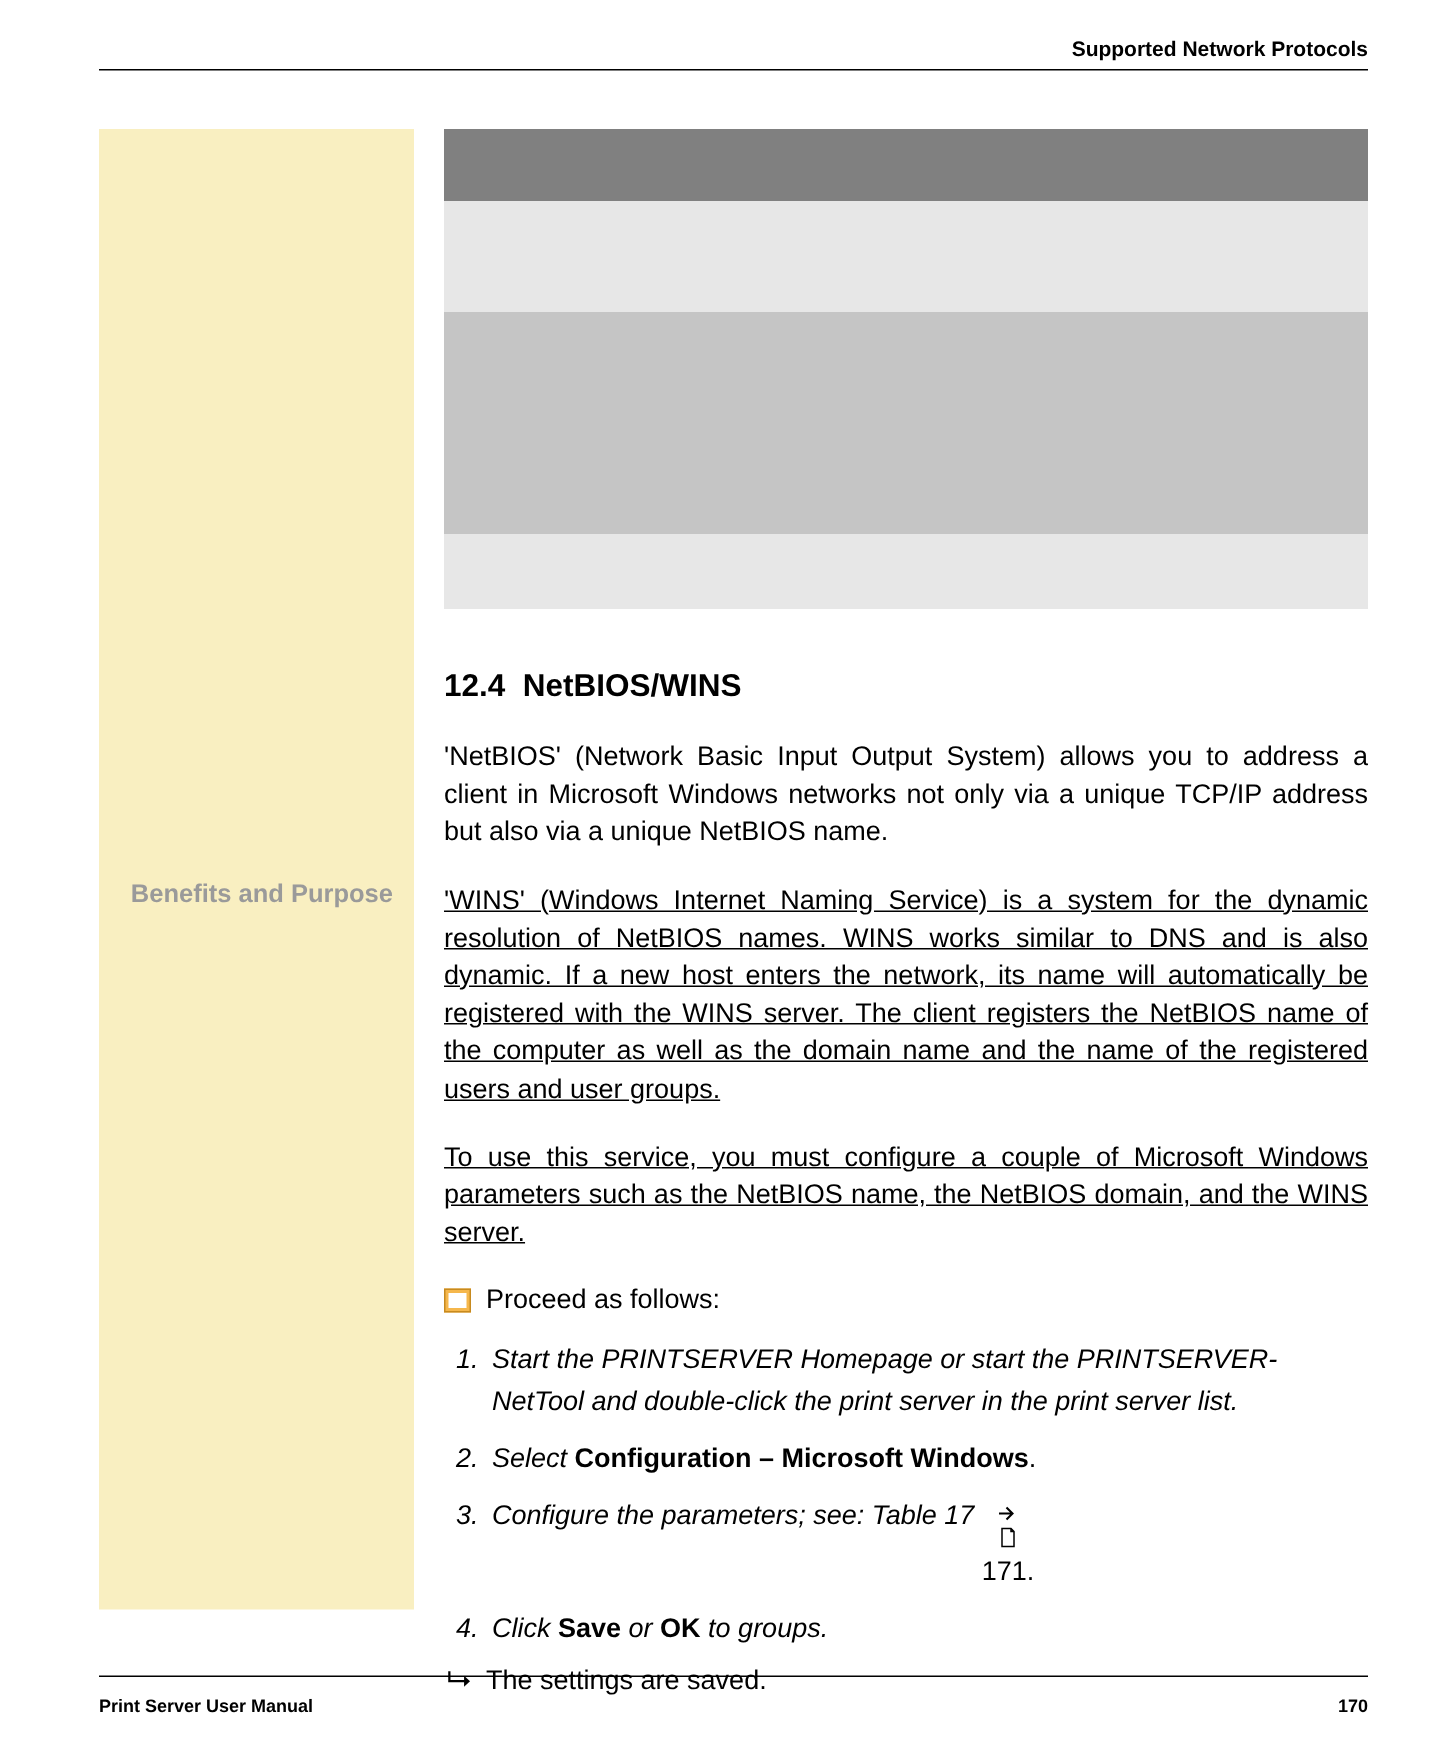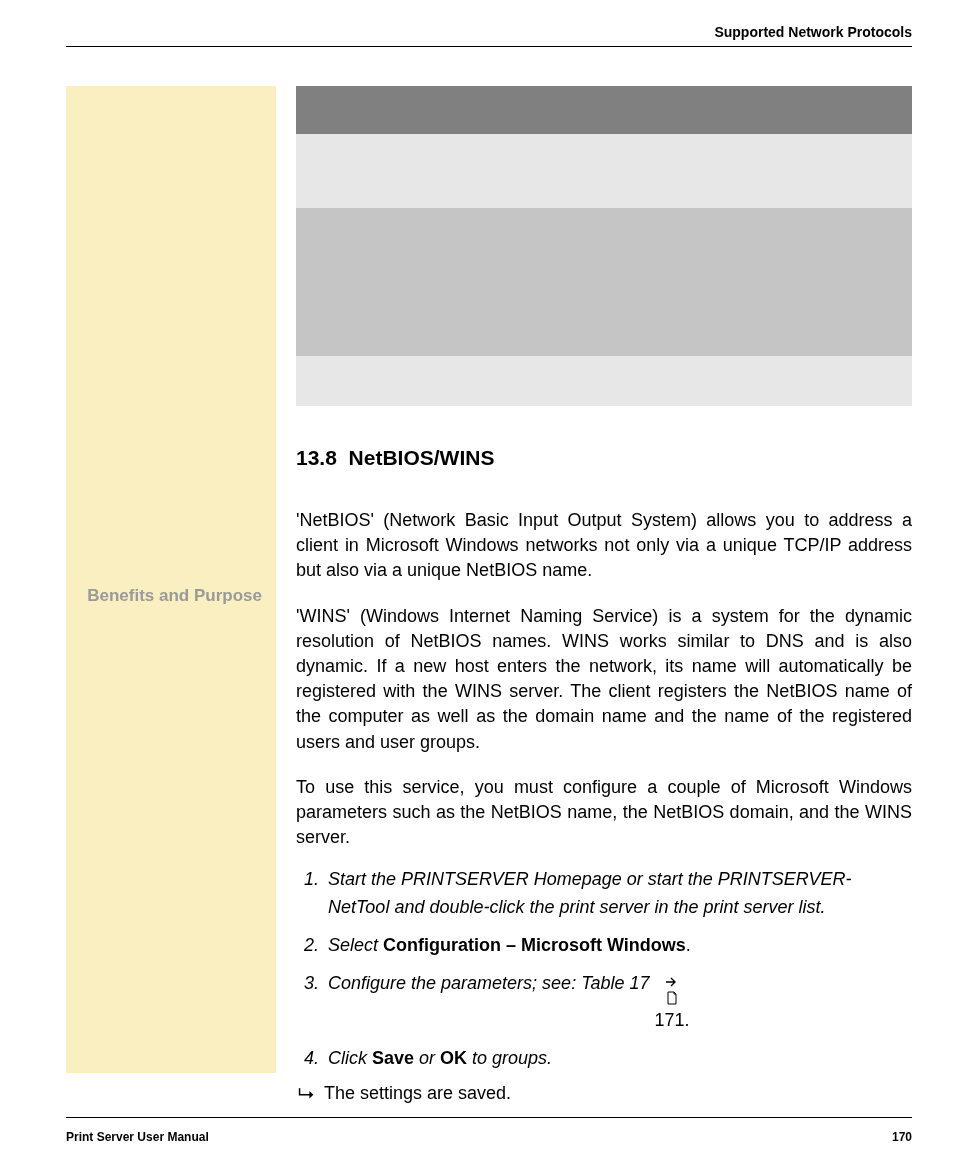--- a/index.html
+++ b/index.html
@@ -10,22 +10,22 @@
   .sidebar { position: absolute; top: 86px; left: 66px; width: 210px; height: 987px; background: #f9efc1; }
   .margin-label { position: absolute; left: 80px; width: 182px; top: 583px; text-align: right; font-weight: 700; font-size: 17px; color: #9a9a9a; line-height: 1.55; }
   .content { position: absolute; top: 86px; left: 296px; right: 42px; }
   .bars { width: 100%; }
   .bar { width: 100%; }
   .bar1 { height: 48px; background: #808080; }
   .bar2 { height: 74px; background: #e7e7e7; }
   .bar3 { height: 148px; background: #c5c5c5; }
   .bar4 { height: 50px; background: #e7e7e7; }
   .section-title { margin-top: 40px; font-weight: 700; font-size: 21px; }
-  .para { margin-top: 38px; font-size: 18px; line-height: 1.4; text-align: justify; }
-  .para2 { margin-top: 20px; }
+  .para { margin-top: 22px; font-size: 18px; line-height: 1.4; text-align: justify; }
+  .para2 { margin-top: 20px; text-decoration: underline; }
   .proceed-row { margin-top: 22px; display: flex; align-items: center; gap: 10px; font-size: 18px; }
   .proceed-icon { width: 18px; height: 16px; background: #f5b74c; border: 1px solid #c78a1f; position: relative; flex-shrink: 0; }
   .proceed-icon::before { content: ""; position: absolute; left: 2px; top: 2px; right: 2px; bottom: 2px; background: #fff; }
   .steps { margin-top: 16px; padding-left: 28px; font-size: 18px; line-height: 1.55; font-style: italic; }
   .steps li { margin-bottom: 10px; padding-left: 4px; }
   .steps .upright { font-style: normal; }
   .steps .bold { font-weight: 700; font-style: normal; }
   .ref-icon { display: inline-flex; align-items: center; gap: 2px; font-style: normal; flex-direction: column; }
   .ref-icon svg { vertical-align: -2px; }
   .result-row { display: flex; gap: 10px; font-size: 18px; margin-top: 2px; padding-left: 2px; }
@@ -48,30 +48,34 @@
   <div class="content">
 
     <div class="bars">
       <div class="bar bar1"></div>
       <div class="bar bar2"></div>
       <div class="bar bar3"></div>
       <div class="bar bar4"></div>
     </div>
 
     <h2 class="section-title">
-      <span>13.8</span>&nbsp;
+      <span>12.4</span>&nbsp;
       <span>NetBIOS/WINS</span>
     </h2>
 
     <p class="para">'NetBIOS' (Network Basic Input Output System) allows you to address a client in Microsoft Windows networks not only via a unique TCP/IP address but also via a unique NetBIOS name.</p>
 
     <p class="para para2">'WINS' (Windows Internet Naming Service) is a system for the dynamic resolution of NetBIOS names. WINS works similar to DNS and is also dynamic. If a new host enters the network, its name will automatically be registered with the WINS server. The client registers the NetBIOS name of the computer as well as the domain name and the name of the registered users and user groups.</p>
 
     <p class="para para2">To use this service, you must configure a couple of Microsoft Windows parameters such as the NetBIOS name, the NetBIOS domain, and the WINS server.</p>
 
+    <div class="proceed-row">
+      <span class="proceed-icon"></span>
+      <span>Proceed as follows:</span>
+    </div>
 
     <ol class="steps">
       <li>Start the PRINTSERVER Homepage or start the PRINTSERVER-NetTool and double-click the print server in the print server list.</li>
       <li>
         <span>Select </span><span class="bold">Configuration – Microsoft Windows</span><span class="upright">.</span>
       </li>
       <li>
         <span>Configure the parameters; see: Table 17</span>
         <span class="ref-icon">
           <svg width="14" height="14" viewBox="0 0 14 14">

